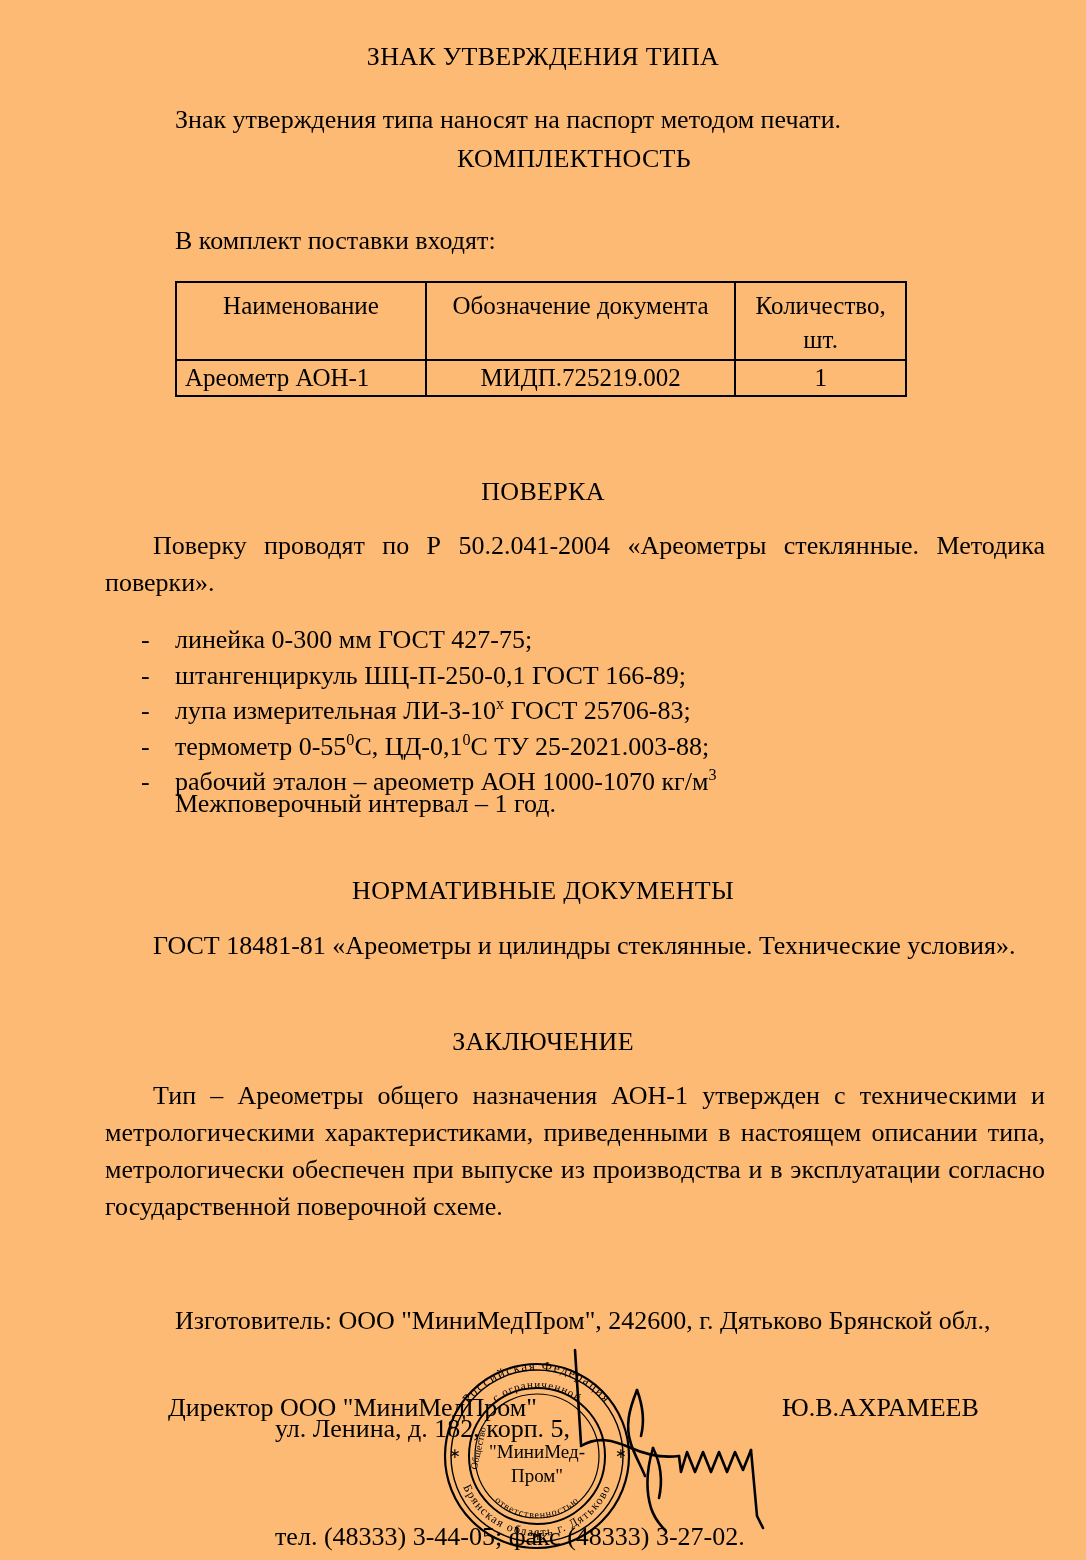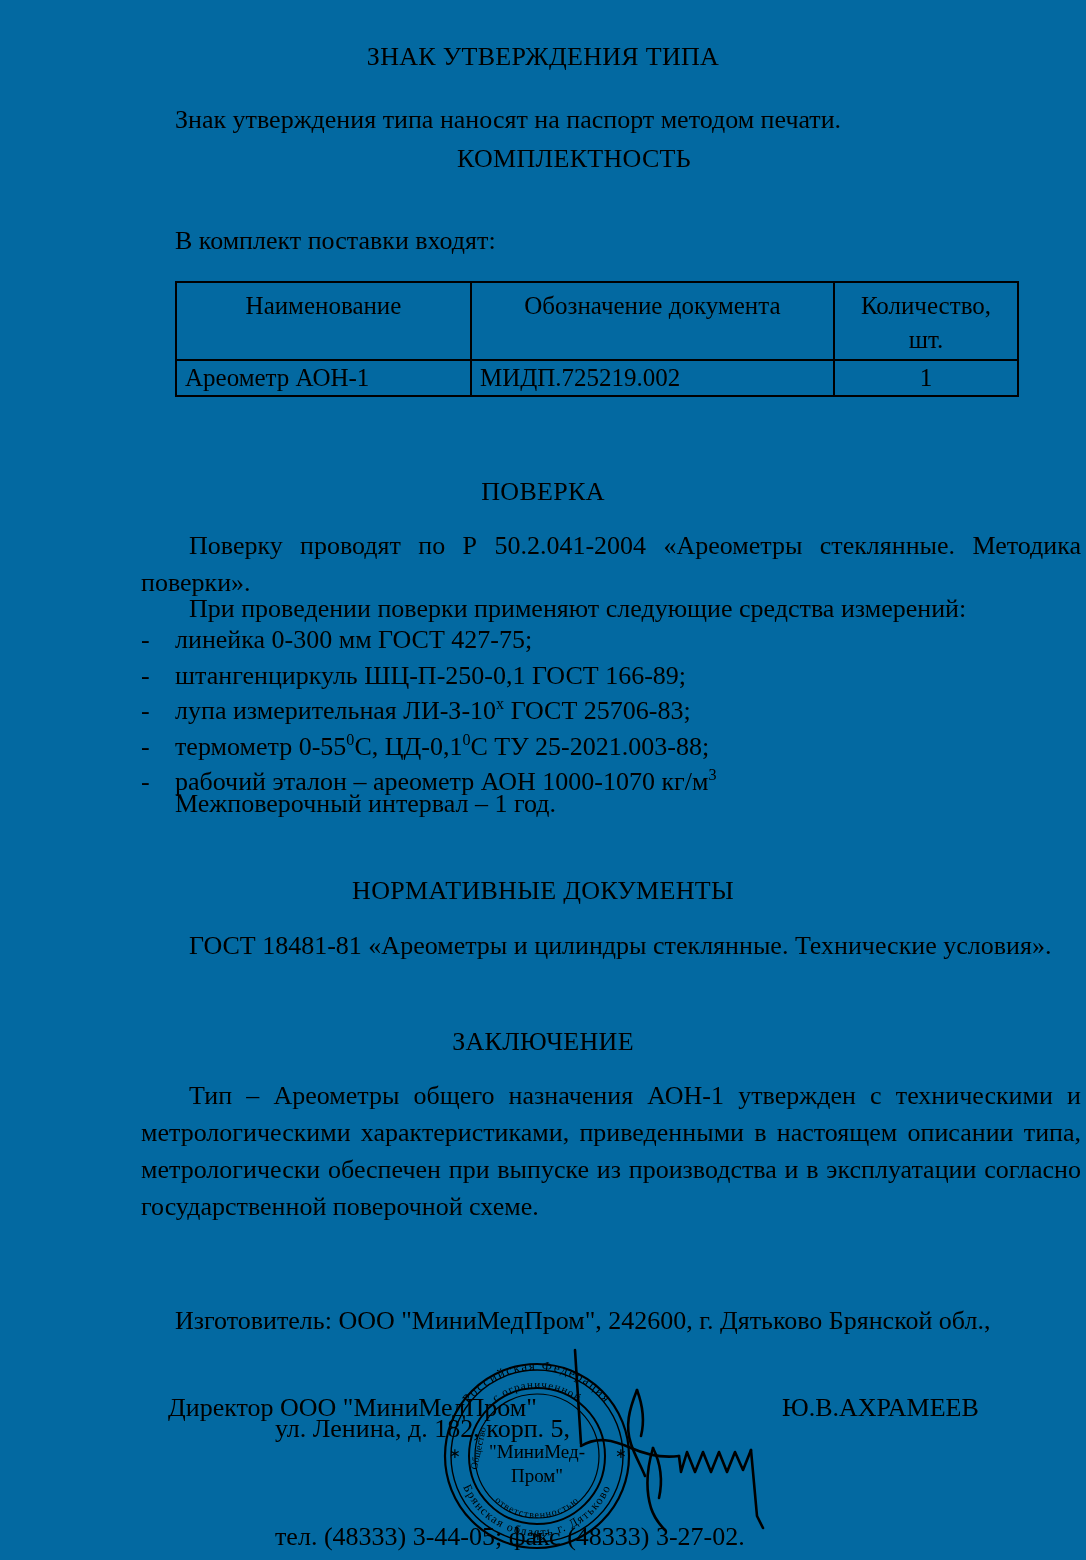--- a/index.html
+++ b/index.html
@@ -8,21 +8,21 @@
     background: #ffffff;
   }
   body {
     font-family: "Liberation Serif", "DejaVu Serif", serif;
     color: #000000;
   }
   .page {
     position: relative;
     width: 1086px;
     height: 1560px;
-    background: #0369a1;
+    background: #fdba74;
     overflow: hidden;
     box-sizing: border-box;
   }
 
   
   .h-center {
     position: absolute;
     left: 0;
     width: 1086px;
     text-align: center;
@@ -33,29 +33,28 @@
     position: absolute;
     font-size: 26px;
     line-height: 37px;
   }
   .just {
     text-align: justify;
     text-align-last: left;
   }
   .indent {
     text-indent: 48px;
-    margin-left: 36px;
   }
 
   
   .kit-table {
     position: absolute;
     left: 175px;
     top: 281px;
-    width: 844px;
+    width: 732px;
     border-collapse: collapse;
     font-size: 25px;
   }
   .kit-table td, .kit-table th {
     border: 2px solid #000000;
     padding: 2px 8px;
     font-weight: normal;
     vertical-align: top;
   }
   .kit-table thead th {
@@ -65,21 +64,21 @@
     padding-top: 6px;
     line-height: 34px;
   }
   .kit-table tbody td {
     height: 32px;
     line-height: 32px;
     padding-top: 1px;
     padding-bottom: 1px;
   }
   .col-name  { width: 297px; text-align: left; }
-  .col-doc   { width: 369px; text-align: left; }
+  .col-doc   { width: 369px; text-align: center; }
   .col-qty   { width: 172px; text-align: center; }
   .cell-center { text-align: center; }
 
   
   .dash-list {
     position: absolute;
     font-size: 26px;
     line-height: 35.5px;
     list-style: none;
     margin: 0;
@@ -164,21 +163,20 @@
         <td class="col-doc">МИДП.725219.002</td>
         <td class="col-qty cell-center">1</td>
       </tr>
     </tbody>
   </table>
 
   <div class="h-center" style="top:477px;">ПОВЕРКА</div>
 
   <div class="para just indent" style="left:105px; top:527px; width:940px;">Поверку проводят по Р 50.2.041-2004 «Ареометры стеклянные. Методика поверки».</div>
 
-  <div class="para indent" style="left:105px; top:590px; width:940px;">При проведении поверки применяют следующие средства измерений:</div>
 
   <ul class="dash-list" style="left:133px; top:622px;">
     <li>
       <span class="dash">-</span>
       <span>линейка 0-300 мм  ГОСТ 427-75;</span>
     </li>
     <li>
       <span class="dash">-</span>
       <span>штангенциркуль ШЦ-П-250-0,1  ГОСТ 166-89;</span>
     </li>

